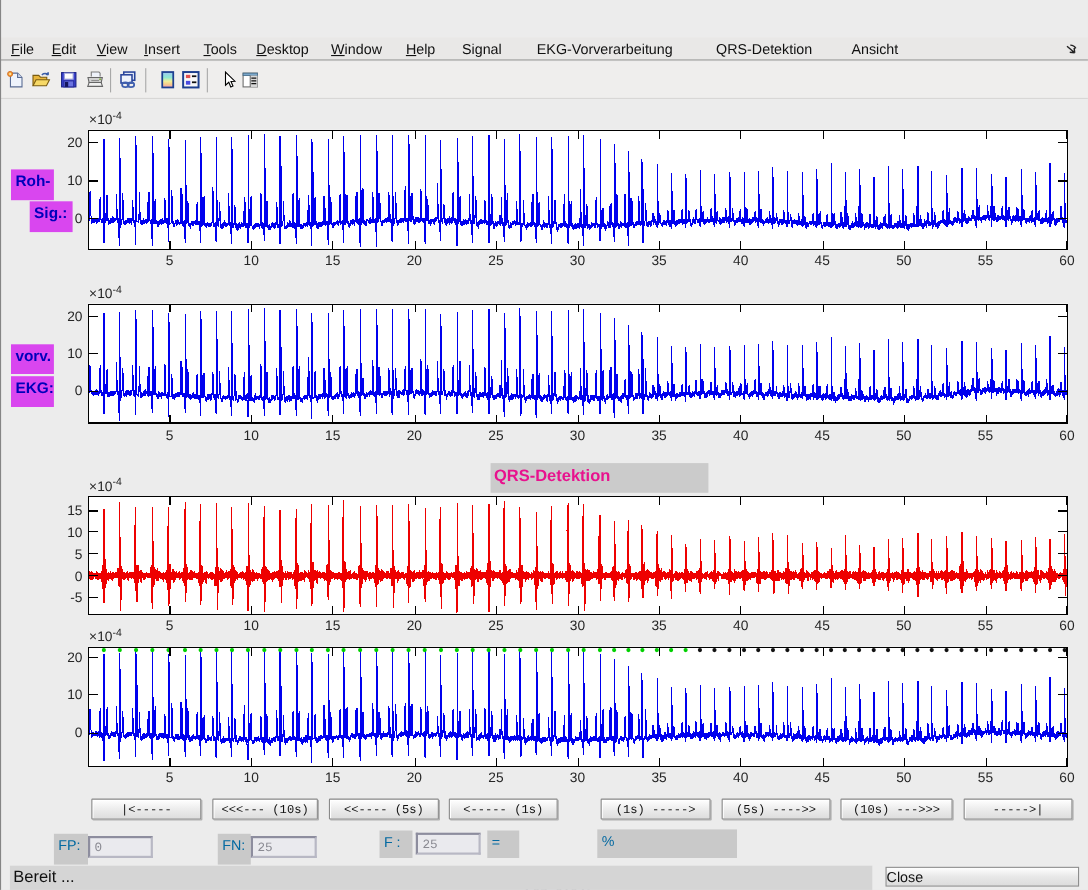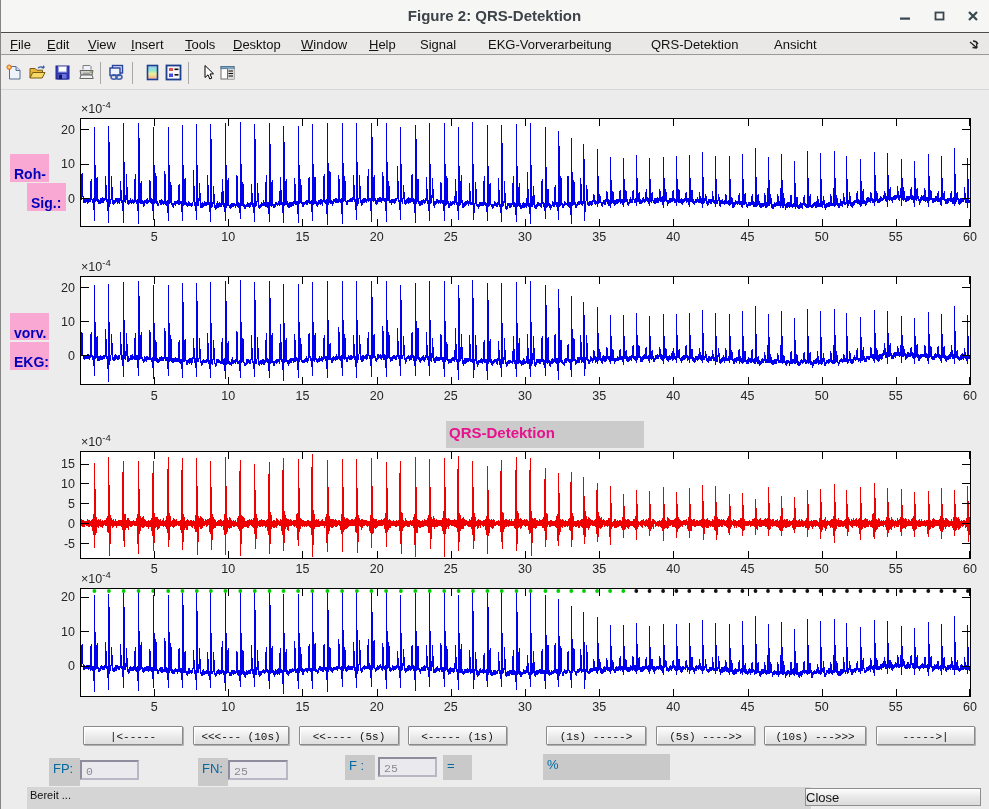--- a/index.html
+++ b/index.html
@@ -9,47 +9,35 @@
 #titlebar { position:absolute; left:0; top:0; width:989px; height:33px; background:#f6f6f5; border-bottom:1px solid #4a4a48; }
 #title { position:absolute; width:100%; text-align:center; top:7px; font-size:15px; font-weight:bold; color:#3d4348; }
 .wbtn { position:absolute; top:0; }
 #menubar { position:absolute; left:0; top:34px; width:989px; height:21px; background:#e9e8e7; border-bottom:1px solid #9a9a98; }
 .mi { position:absolute; top:3px; font-size:13px; color:#111; }
 .u { text-decoration:underline; }
 #toolbar { position:absolute; left:0; top:56px; width:989px; height:34px; background:#efeeed; border-bottom:1px solid #d8d7d6; }
 .ticon { position:absolute; top:8px; }
 .tsep { position:absolute; top:6px; width:1px; height:22px; background:#a8a8a8; }
 #plots { position:absolute; left:0; top:0; }
-.blab { position:absolute; background:#f9a8d4; color:#0000bb; font-weight:bold; font-size:14px; padding:12px 0 0 4px; }
+.blab { position:absolute; background:#d946ef; color:#0000bb; font-weight:bold; font-size:14px; padding:2px 0 0 4px; }
 #qrstitle { position:absolute; left:446px; top:421px; width:198px; height:27px; background:#cbcbcb; color:#e8128e; font-weight:bold; font-size:15px; padding:3px 0 0 3px; }
 .nbtn { position:absolute; top:726px; height:19px; background:linear-gradient(#ffffff,#e9e9e9 60%,#dedede);
   border:1px solid #8a8a8a; border-radius:1px; box-shadow:inset 1px 1px 0 #ffffff, 1px 1px 0 #b0b0b0;
   font-family:"Liberation Mono", monospace; font-size:11px; color:#111; text-align:center; padding-top:4px; }
 .glab { position:absolute; background:#c9c9c9; color:#0369a1; font-size:13px; padding:3px 0 0 4px; }
 .ebox { position:absolute; height:20px; background:#eaeaee; border:2px solid #8d8d9e; border-right-color:#b8b8c4; border-bottom-color:#b8b8c4;
   font-family:"Liberation Mono", monospace; font-size:11.5px; color:#8a8a92; padding:3px 0 0 4px; }
-#statusbar { position:absolute; left:9px; top:787px; width:784px; height:22px; background:#d5d5d5; font-size:11px; color:#111; padding:2px 0 0 3px;margin-left:18px; }
+#statusbar { position:absolute; left:9px; top:787px; width:784px; height:22px; background:#d5d5d5; font-size:15px; color:#111; padding:2px 0 0 3px; }
 #closebtn { position:absolute; left:805px; top:788px; width:176px; height:18px; background:linear-gradient(#fefefe,#e8e8e8 50%,#dcdcdc);
   border:1px solid #8e8e8e; font-size:13px; color:#111; text-align:left; padding-top:1px; }
 </style></head>
 <body>
 <div id="win">
 <div id="winborder"></div>
-<div id="titlebar">
-  <div id="title">Figure 2: QRS-Detektion</div>
-  <svg class="wbtn" style="left:896px" width="18" height="26" viewBox="0 0 18 26">
-        <rect x="4" y="17.5" width="10" height="2.2" fill="#37474f"></rect>
-      </svg>
-  <svg class="wbtn" style="left:931px" width="18" height="26" viewBox="0 0 18 26">
-        <rect x="4.5" y="12.5" width="8" height="7" fill="none" stroke="#37474f" stroke-width="1.8"></rect>
-      </svg>
-  <svg class="wbtn" style="left:964px" width="18" height="26" viewBox="0 0 18 26">
-        <path d="M5 12 L13 20 M13 12 L5 20" stroke="#37474f" stroke-width="2.2"></path>
-      </svg>
-</div>
 <div id="menubar">
       <span class="mi" style="left:10px"><span class="u">F</span>ile</span>
       <span class="mi" style="left:47px"><span class="u">E</span>dit</span>
       <span class="mi" style="left:88px"><span class="u">V</span>iew</span>
       <span class="mi" style="left:131px"><span class="u">I</span>nsert</span>
       <span class="mi" style="left:185px"><span class="u">T</span>ools</span>
       <span class="mi" style="left:233px"><span class="u">D</span>esktop</span>
       <span class="mi" style="left:301px"><span class="u">W</span>indow</span>
       <span class="mi" style="left:369px"><span class="u">H</span>elp</span>
       <span class="mi" style="left:420px">Signal</span>

